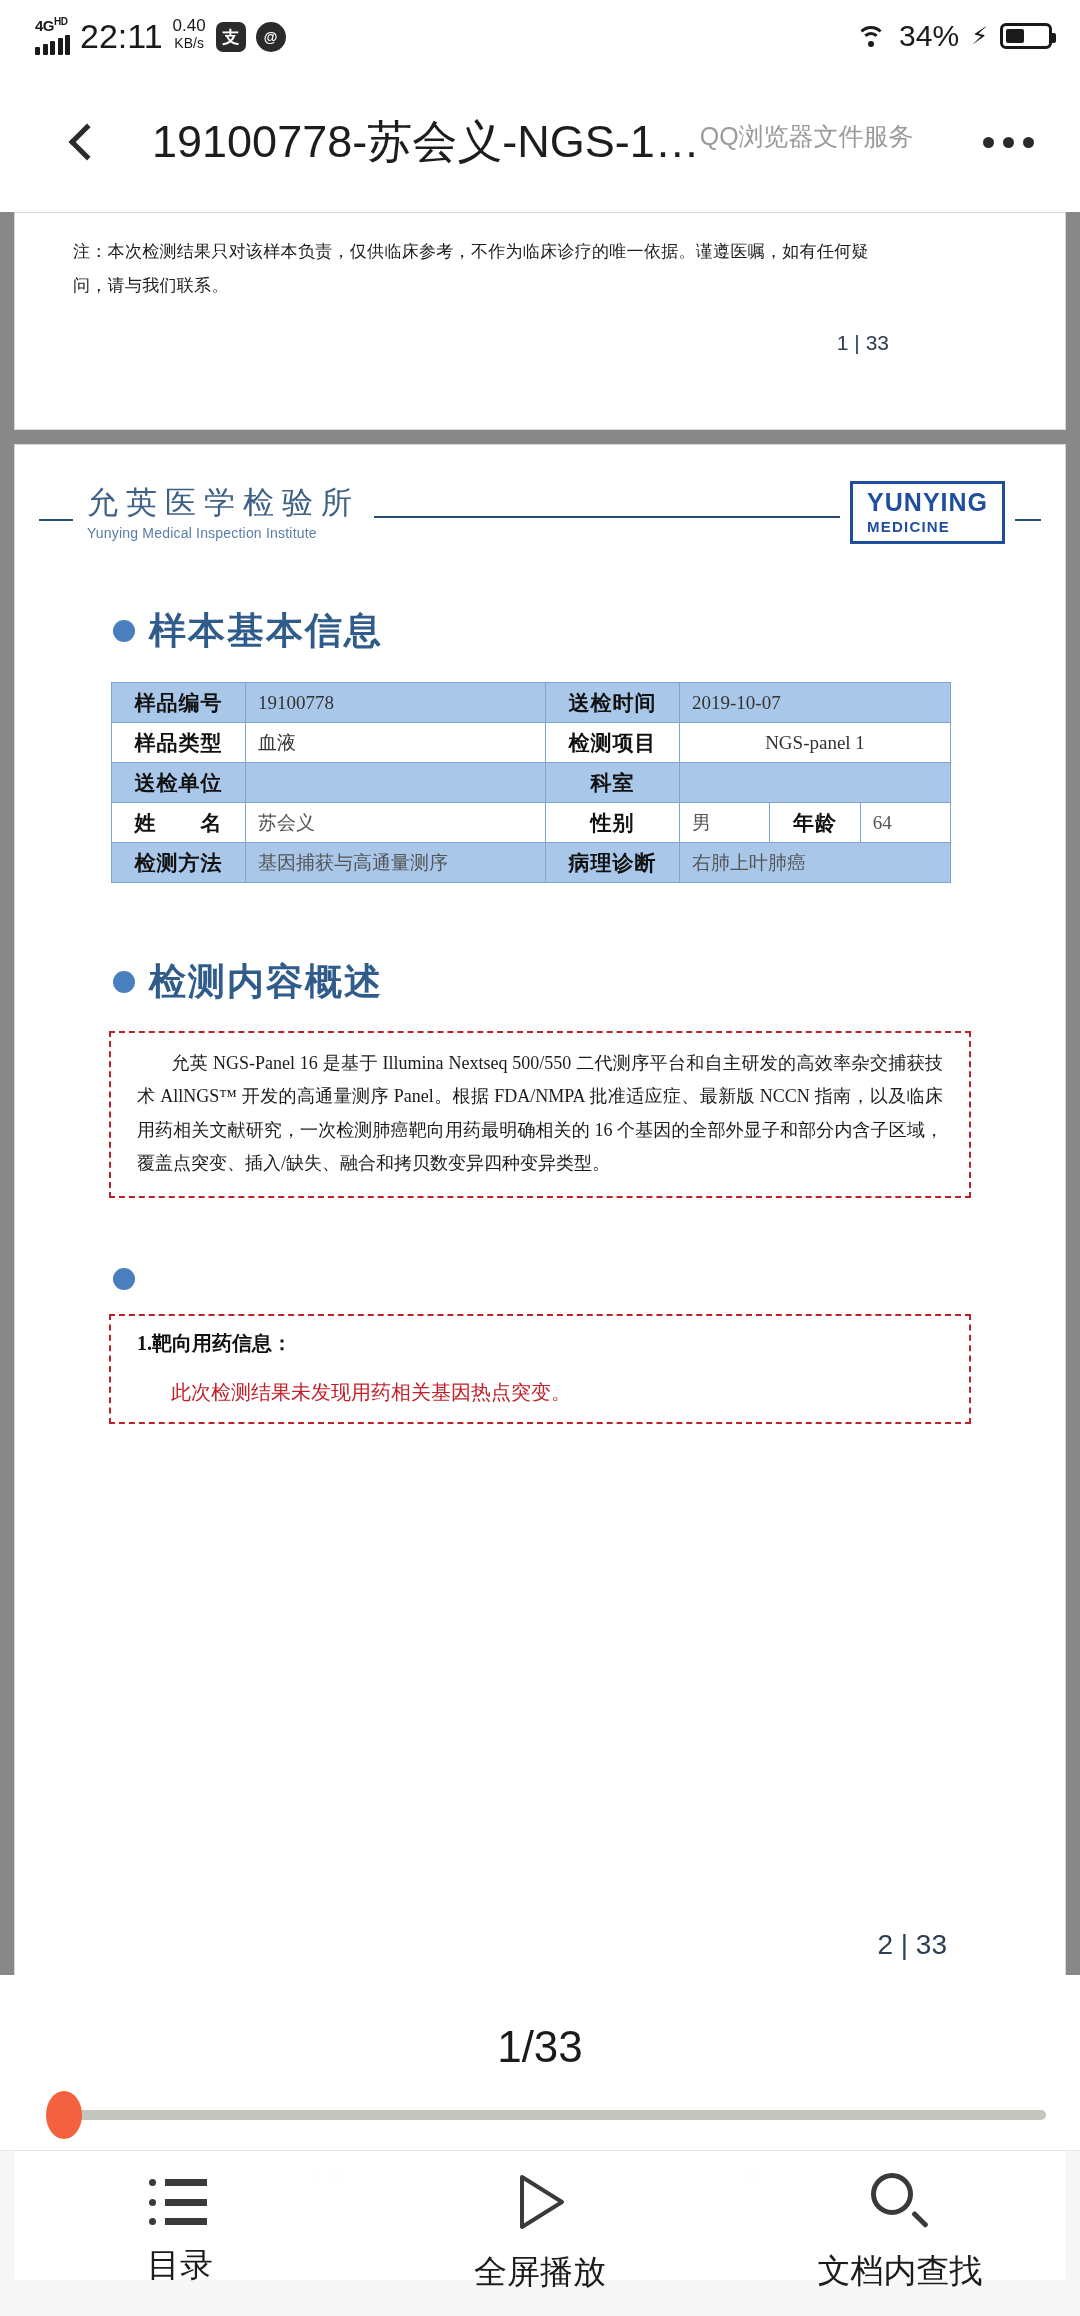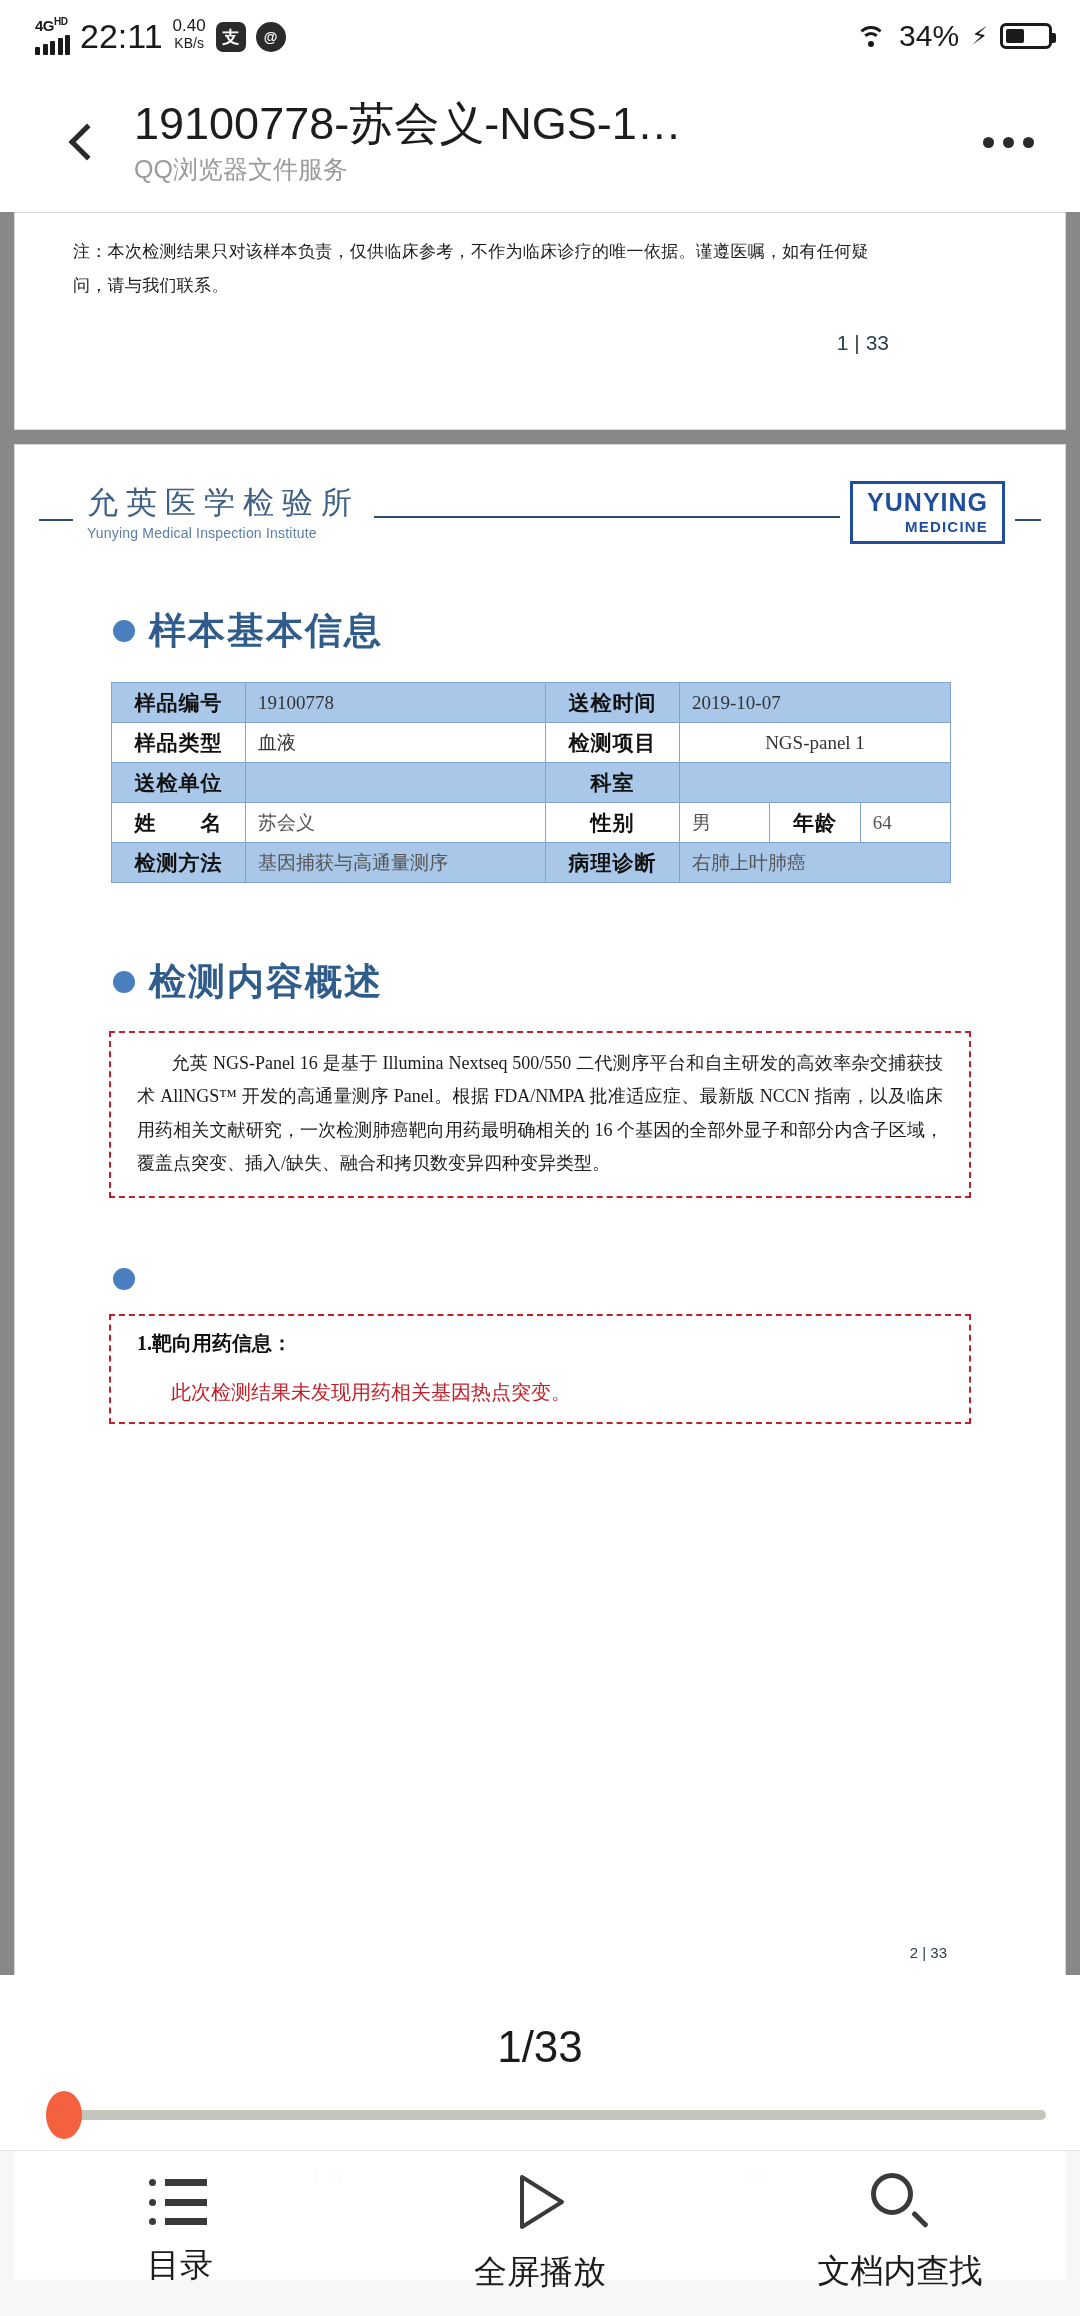--- a/index.html
+++ b/index.html
@@ -57,21 +57,21 @@
   
   .appbar {
     position:absolute; top:72px; left:0; width:1080px; height:140px;
     background:#ffffff; display:flex; align-items:center;
   }
   .back-btn {
     width:90px; height:90px; margin-left:42px;
     display:flex; align-items:center; justify-content:center;
   }
   .chev { width:26px; height:26px; border-left:5px solid #2a2a2a; border-bottom:5px solid #2a2a2a; transform:rotate(45deg); }
-  .title-wrap { margin-left:2px; display:flex; flex-direction:column; justify-content:center; }
+  .title-wrap { margin-left:20px; display:flex; justify-content:center; }
   .app-title { font-size:45px; color:#1d1d1d; line-height:1.15; white-space:nowrap; }
   .app-sub { font-size:25px; color:#9a9a9a; margin-top:4px; }
   .more-btn { margin-left:auto; margin-right:46px; display:flex; gap:9px; }
   .more-btn i { width:11px; height:11px; border-radius:50%; background:#2a2a2a; display:block; }
 
   
   .viewer { position:absolute; top:212px; left:0; width:1080px; bottom:0; background:#888888; overflow:hidden; }
 
   .page { background:#ffffff; margin:0 14px; border:1px solid #d8d8d8; position:relative; }
   .page.p1 { height:218px; }
@@ -83,21 +83,21 @@
   .note-line { font-size:17px; color:#1c1c1c; line-height:2.0; font-family:"Liberation Serif","DejaVu Serif",serif; letter-spacing:0.3px; }
   .pagefoot { font-size:21px; color:#2c3e50; text-align:right; padding-right:118px; font-family:"Liberation Sans",sans-serif; }
 
   
   .letterhead { display:flex; align-items:center; padding:36px 0 0 0; margin:0 24px; }
   .lh-rule-left { flex:0 0 34px; height:2px; background:#2c4d72; margin-top:14px; }
   .lh-name { padding:0 14px; }
   .lh-cn { font-size:31px; color:#3f6186; letter-spacing:8px; font-family:"Liberation Serif","DejaVu Serif",serif; line-height:1.2; }
   .lh-en { font-size:14px; color:#5a7ea6; letter-spacing:0.2px; margin-top:3px; }
   .lh-rule { flex:1; height:2px; background:#2c4d72; margin-top:8px; }
-  .logo-box { border:3px solid #1f4e9c; padding:6px 14px 7px; text-align:right; margin:0 10px; }
+  .logo-box { border:3px solid #1f4e9c; padding:6px 14px 7px; text-align:left; margin:0 10px; }
   .logo-top { font-size:25px; font-weight:bold; color:#1f4e9c; letter-spacing:1px; line-height:1; }
   .logo-bot { font-size:15px; font-weight:bold; color:#1f4e9c; letter-spacing:1.2px; margin-top:4px; line-height:1; }
   .lh-rule-right { flex:0 0 26px; height:2px; background:#2c4d72; margin-top:14px; }
 
   
   .sec { display:flex; align-items:center; gap:14px; margin:0 0 0 98px; }
   .sec .dot { width:22px; height:22px; border-radius:50%; background:#4a7fbf; flex:0 0 22px; }
   .sec .txt { font-size:37px; color:#2f5c8a; font-weight:bold; letter-spacing:2px; font-family:"Liberation Serif","DejaVu Serif",serif; }
 
   
@@ -110,21 +110,21 @@
   .info-table td.val.center { text-align:center; }
   .info-table td.val.gray { color:#555; }
 
   
   .dash-box { margin:24px 94px 0 94px; border:2px dashed #c0202a; padding:14px 26px 16px 26px; }
   .dash-p { font-size:18px; line-height:1.85; color:#1b1b1b; font-family:"Liberation Serif","DejaVu Serif",serif; text-align:justify; }
   .dash-p .ind { display:inline-block; width:34px; }
   .res-title { font-size:20px; font-weight:bold; color:#111; font-family:"Liberation Serif","DejaVu Serif",serif; }
   .res-text { font-size:20px; color:#c0202a; font-family:"Liberation Serif","DejaVu Serif",serif; margin-top:22px; padding-left:34px; }
 
-  .p2-foot { position:absolute; bottom:44px; right:118px; font-size:15px; color:#2c3e50; }
+  .p2-foot { position:absolute; bottom:44px; right:118px; font-size:28px; color:#2c3e50; }
 
   
   .p3-inner { padding:30px 98px; opacity:0.18; }
   .p3-head { display:flex; align-items:center; gap:14px; }
   .p3-head .dot { width:18px; height:18px; border-radius:50%; background:#4a7fbf; }
   .p3-head .txt { font-size:33px; color:#2f5c8a; font-weight:bold; font-family:"Liberation Serif","DejaVu Serif",serif; }
   .p3-table { margin-top:16px; width:100%; border-collapse:collapse; table-layout:fixed; }
   .p3-table td { border:1px solid #9ab8d8; background:#dce8f6; height:42px; font-size:19px; text-align:center; color:#234; font-family:"Liberation Serif","DejaVu Serif",serif; }
   .p3-table td.c2 { background:#eef4fb; }
   .p3-bars { display:flex; gap:24px; margin-top:10px; }

